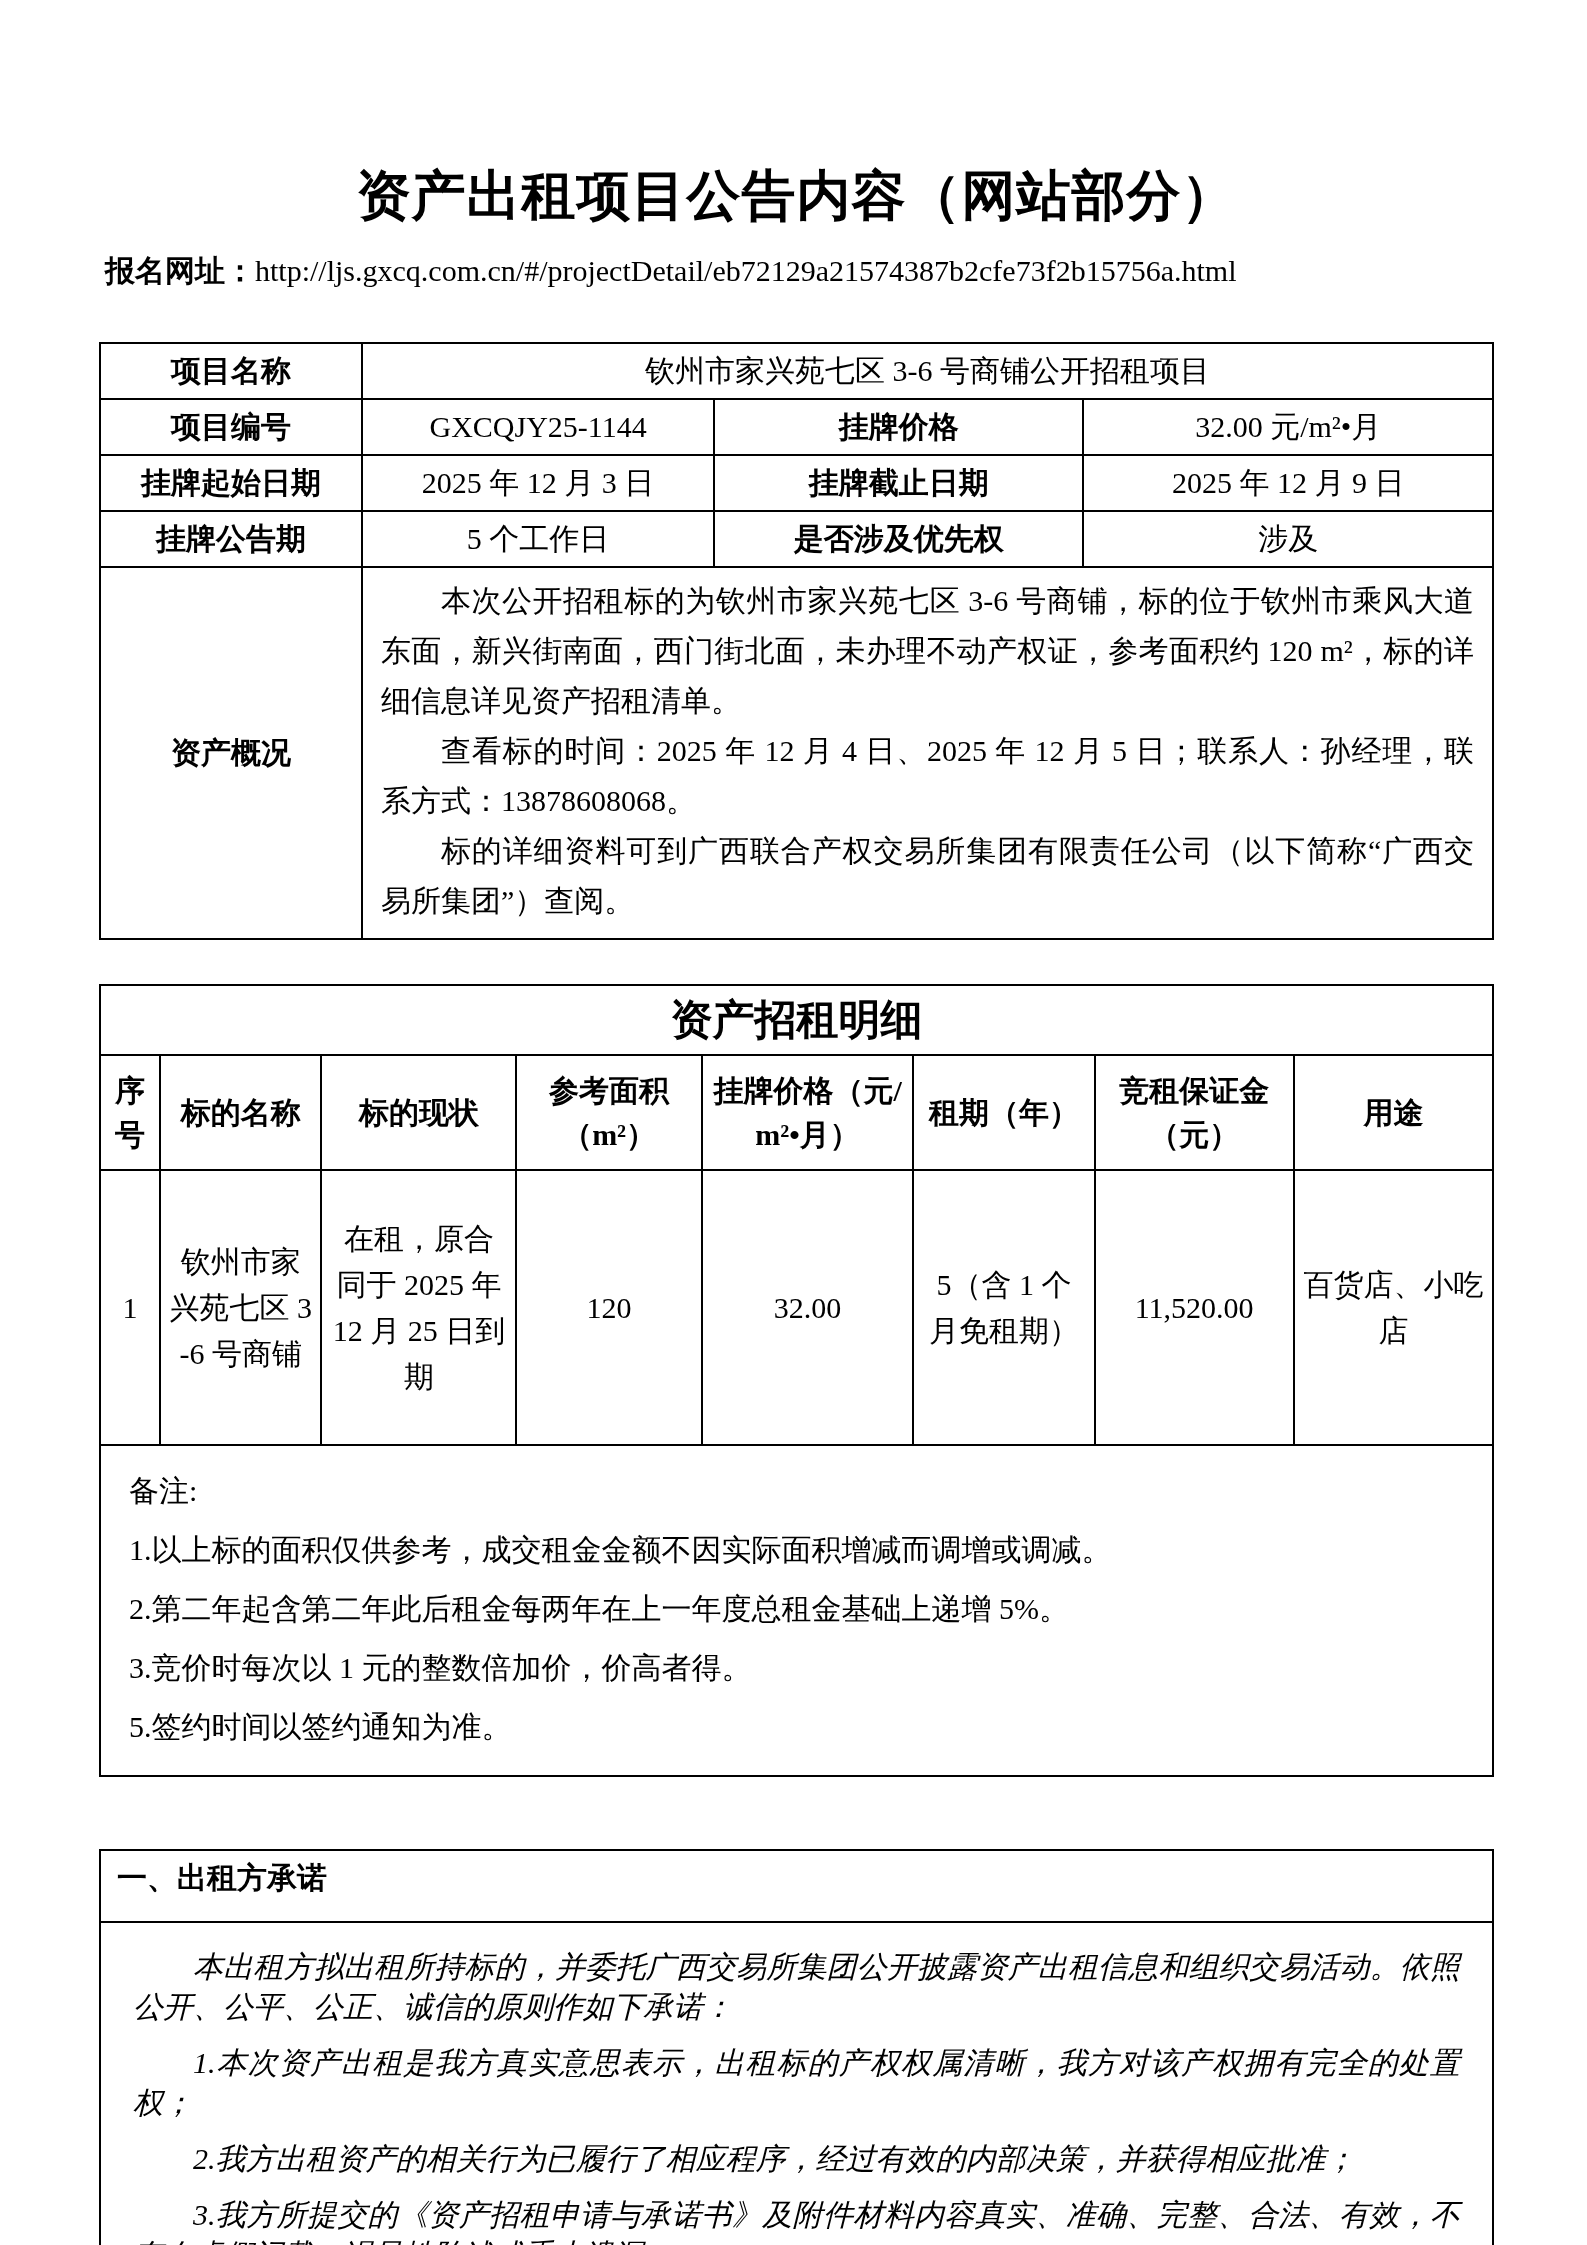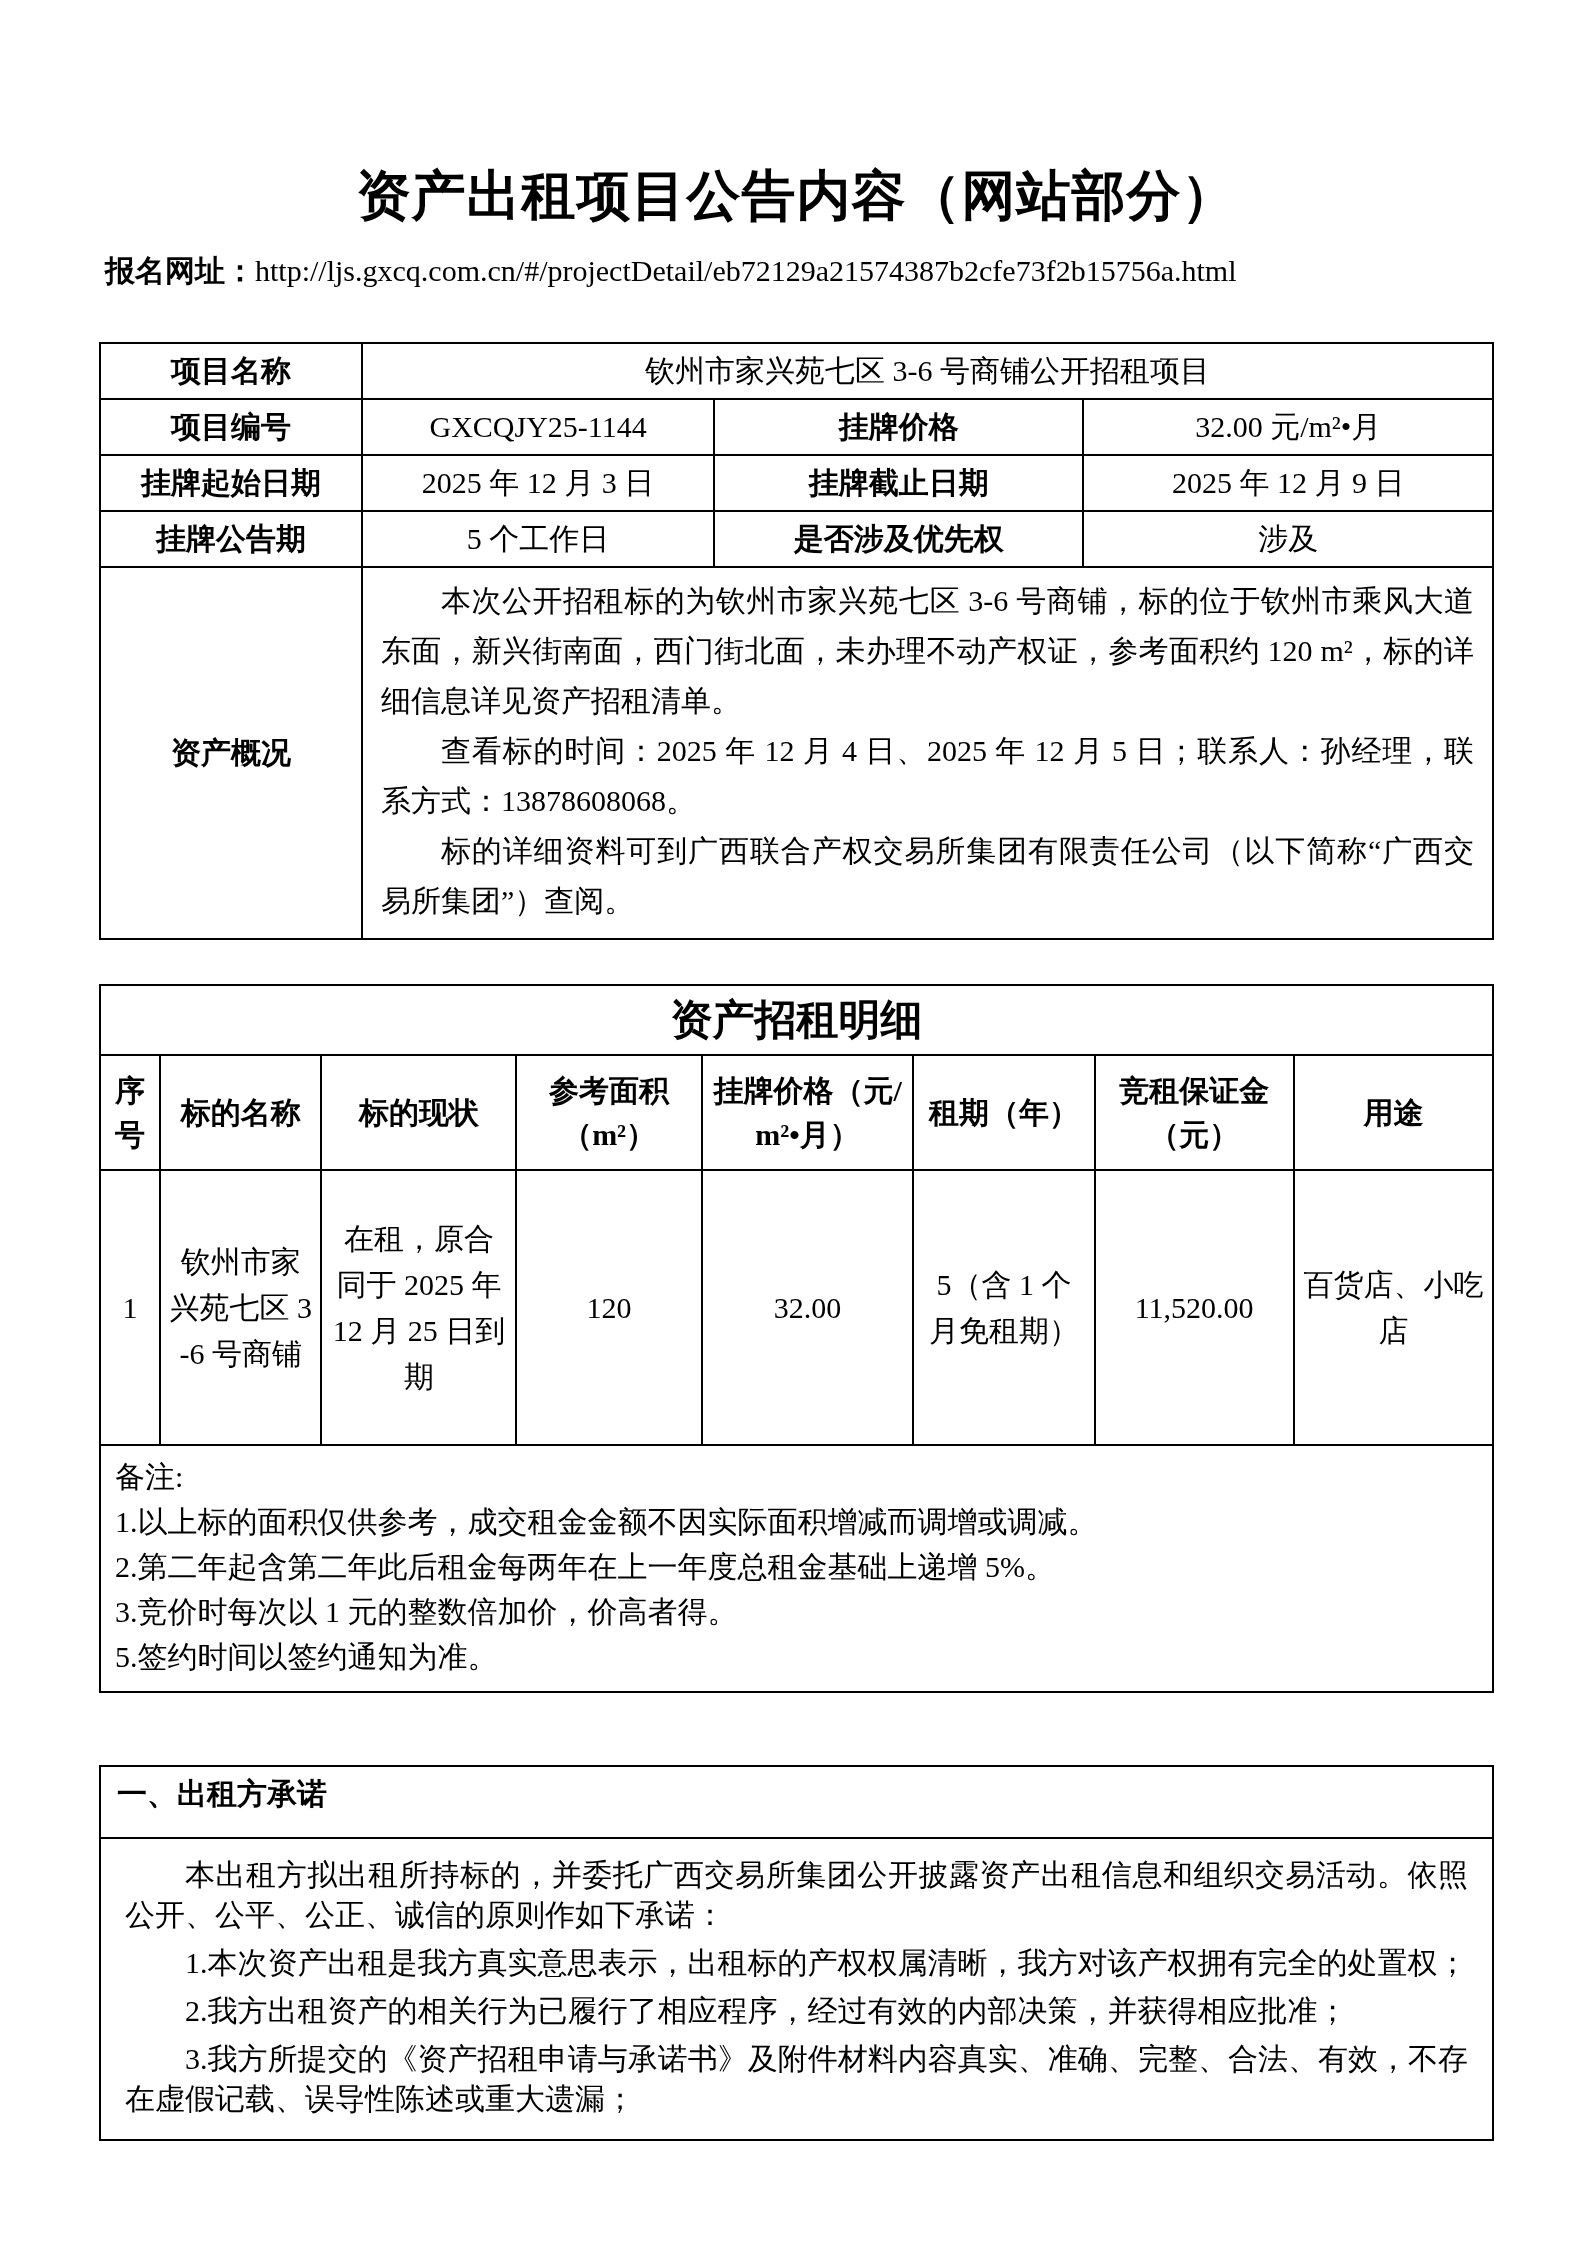--- a/index.html
+++ b/index.html
@@ -25,26 +25,26 @@
   .t1 { margin-top:50px; }
   .t1 .row-s td { height:46px; }
   .t1 .overview { text-align:justify; padding:8px 18px 12px;border-radius:14px; }
   .t1 .overview p { margin:0; text-indent:2em; line-height:50px; }
 
   .t2 { margin-top:44px; }
   .t2 .t2-title { font-size:42px; font-weight:bold; height:60px; }
   .t2 th { font-weight:bold; height:105px; line-height:1.45; padding:4px 5px; }
   .t2 .data td { height:265px; line-height:46px; padding:4px 8px; }
   .t2 .notes { text-align:left; padding:8px 14px 12px; }
-  .t2 .notes p { margin:0; line-height:45px; }
+  .t2 .notes p { margin:14px; line-height:45px; }
 
   .commit { margin-top:72px; border:2px solid #000; }
   .commit-head { border-bottom:2px solid #000; font-weight:bold; font-size:30px; padding:7px 16px 22px; }
   .commit-body { padding:8px 16px 12px; font-size:30px; }
-  .commit-body p { margin:8px; text-indent:2em; line-height:40px; text-align:justify; }
+  .commit-body p { margin:16px; text-indent:2em; line-height:40px; text-align:justify;font-style:italic; }
 </style>
 </head>
 <body>
 
 <div class="page">
 
   <h1 class="doc-title">资产出租项目公告内容（网站部分）</h1>
 
   <p class="url-line"><span class="b">报名网址：</span><span>http://ljs.gxcq.com.cn/#/projectDetail/eb72129a21574387b2cfe73f2b15756a.html</span></p>
 

